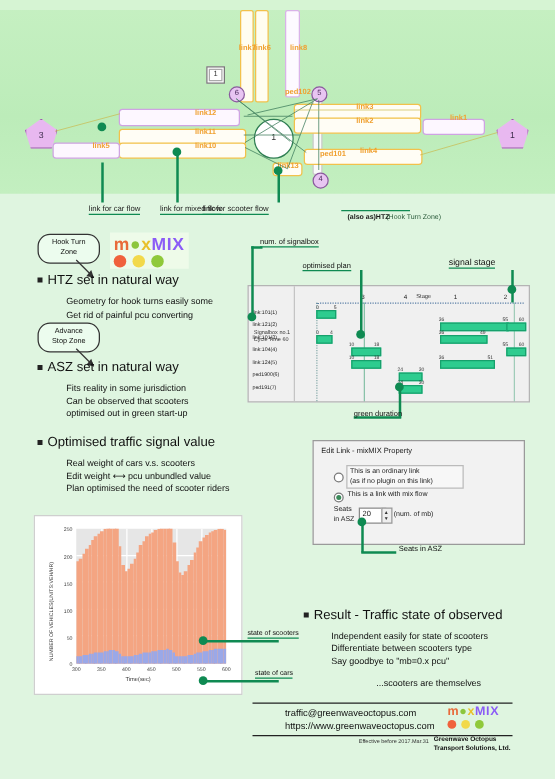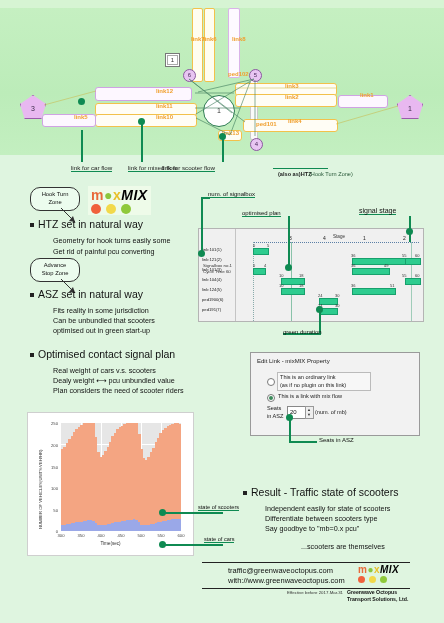--- a/index.html
+++ b/index.html
@@ -50,21 +50,21 @@
   
   .callout-line{position:absolute;background:#0f8a52;}
   .callout-txt{position:absolute;font-size:6.2px;color:#1b1b1b;white-space:nowrap;}
   .htz-txt{position:absolute;font-size:5.6px;color:#1b1b1b;white-space:nowrap;}
 
   
   .logo{position:absolute;}
   .logo .word{font-size:14px;font-weight:bold;letter-spacing:.5px;}
   .logo .w1{color:#e86a3a;}
   .logo .w2{color:#e8c02a;}
-  .logo .w3{color:#000000;font-style:italic;}
+  .logo .w3{color:#8b5cf6;}
   .logo .dots{display:flex;gap:5px;margin-top:1px;}
   .logo .dot{width:10px;height:10px;border-radius:50%;}
   .logo .d1{background:#f0613c;}
   .logo .d2{background:#f2d94a;}
   .logo .d3{background:#8fc93a;}
   .logo-bg{background:#eefbe9;padding:1px 3px;}
 
   
   .bubble{
     position:absolute;background:#ecfcee;border:1px solid #333;border-radius:10px;
@@ -249,32 +249,32 @@
 <div class="bullet" style="left:30px;top:218px;">
   <span class="sq"></span><span>HTZ set in natural way</span>
 </div>
 <div class="sub" style="left:53px;top:235px;">Geometry for hook turns easily some</div>
 <div class="sub" style="left:53px;top:246px;">Get rid of painful pcu converting</div>
 
 <div class="bullet" style="left:30px;top:288px;">
   <span class="sq"></span><span>ASZ set in natural way</span>
 </div>
 <div class="sub" style="left:53px;top:305px;">Fits reality in some jurisdiction</div>
-<div class="sub" style="left:53px;top:315px;">Can be unbundled that scooters</div>
+<div class="sub" style="left:53px;top:315px;">Can be observed that scooters</div>
 <div class="sub" style="left:53px;top:325px;">optimised out in green start-up</div>
 
 <div class="bullet" style="left:30px;top:348px;">
-  <span class="sq"></span><span>Optimised contact signal plan</span>
+  <span class="sq"></span><span>Optimised traffic signal value</span>
 </div>
 <div class="sub" style="left:53px;top:365px;">Real weight of cars v.s.  scooters</div>
-<div class="sub" style="left:53px;top:375px;">Dealy weight  ⟷  pcu  unbundled value</div>
-<div class="sub" style="left:53px;top:385px;">Plan considers the need of scooter riders</div>
+<div class="sub" style="left:53px;top:375px;">Edit weight  ⟷  pcu  unbundled value</div>
+<div class="sub" style="left:53px;top:385px;">Plan optimised the need of scooter riders</div>
 
 <div class="bullet" style="left:243px;top:486px;">
-  <span class="sq"></span><span>Result - Traffic state of scooters</span>
+  <span class="sq"></span><span>Result - Traffic state of observed</span>
 </div>
 <div class="sub" style="left:265px;top:503px;">Independent easily for state of scooters</div>
 <div class="sub" style="left:265px;top:513px;">Differentiate between scooters type</div>
 <div class="sub" style="left:265px;top:523px;">Say goodbye to "mb=0.x pcu"</div>
 <div class="sub" style="left:289px;top:541px;margin-left:12px;">...scooters are themselves</div>
 
 <div id="signal-panel" style="left:198px;top:228px;width:224px;height:92px;">
   <div class="sigbox-label" style="left:4px;top:34px;">Signalbox no.1</div>
   <div class="sigbox-label" style="left:4px;top:40px;">Cycle Time 60</div>
   <div style="position:absolute;left:0;top:0;width:36px;height:92px;border-right:1px solid #c4c4c4;"></div>
@@ -519,21 +519,21 @@
 <div class="cdot" style="left:159px;top:509px;"></div>
 <div class="cline" style="left:163px;top:512px;width:60px;height:1.5px;"></div>
 <div class="clabel underline-lbl" style="left:198px;top:504px;font-size:5.6px;">state of scooters</div>
 
 <div class="cdot" style="left:159px;top:541px;"></div>
 <div class="cline" style="left:163px;top:544px;width:60px;height:1.5px;"></div>
 <div class="clabel underline-lbl" style="left:204px;top:536px;font-size:5.6px;">state of cars</div>
 
 <div class="frule" style="left:202px;top:562px;width:208px;"></div>
 <div class="fmail" style="left:228px;top:565px;">traffic@greenwaveoctopus.com</div>
-<div class="fmail" style="left:228px;top:575px;">with://www.greenwaveoctopus.com</div>
+<div class="fmail" style="left:228px;top:575px;">https://www.greenwaveoctopus.com</div>
 <div class="logo" style="left:358px;top:564px;">
   <div class="word" style="font-size:10px;"><span class="w1">m</span><span style="color:#8cc63e;">●</span><span class="w2">x</span><span class="w3">MIX</span></div>
   <div class="dots" style="gap:4px;">
     <div class="dot d1" style="width:7px;height:7px;"></div>
     <div class="dot d2" style="width:7px;height:7px;"></div>
     <div class="dot d3" style="width:7px;height:7px;"></div>
   </div>
 </div>
 <div class="frule" style="left:202px;top:588px;width:208px;"></div>
 <div class="feff" style="left:287px;top:590px;">Effective before 2017.Mar.31</div>

